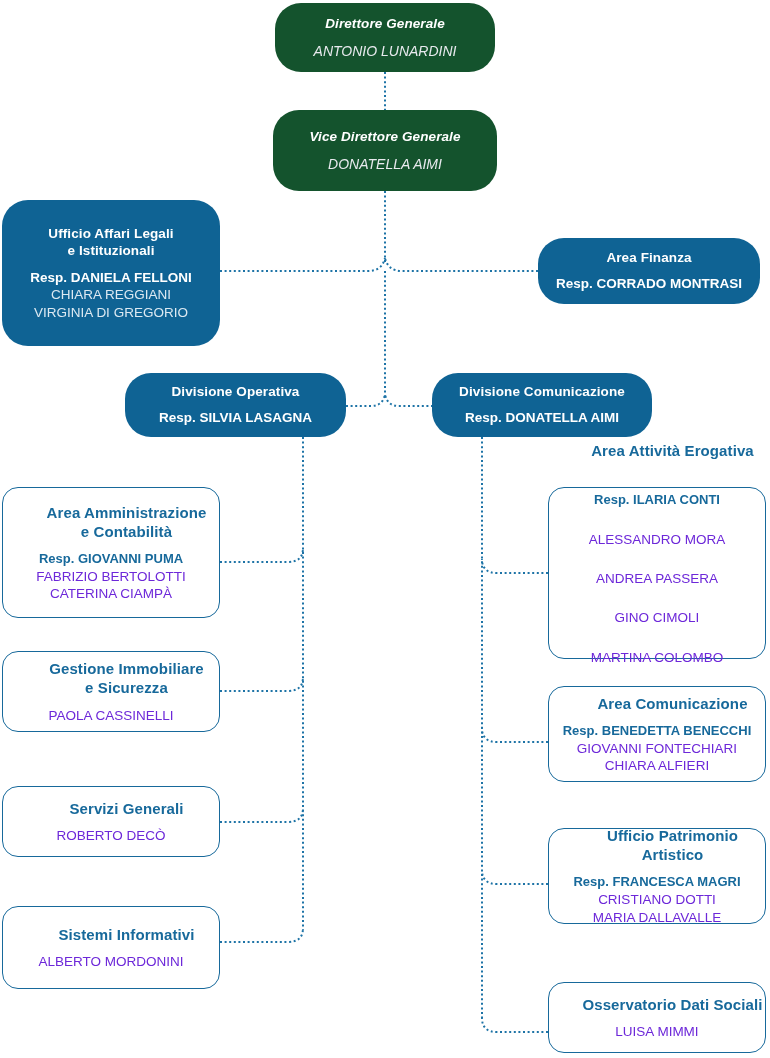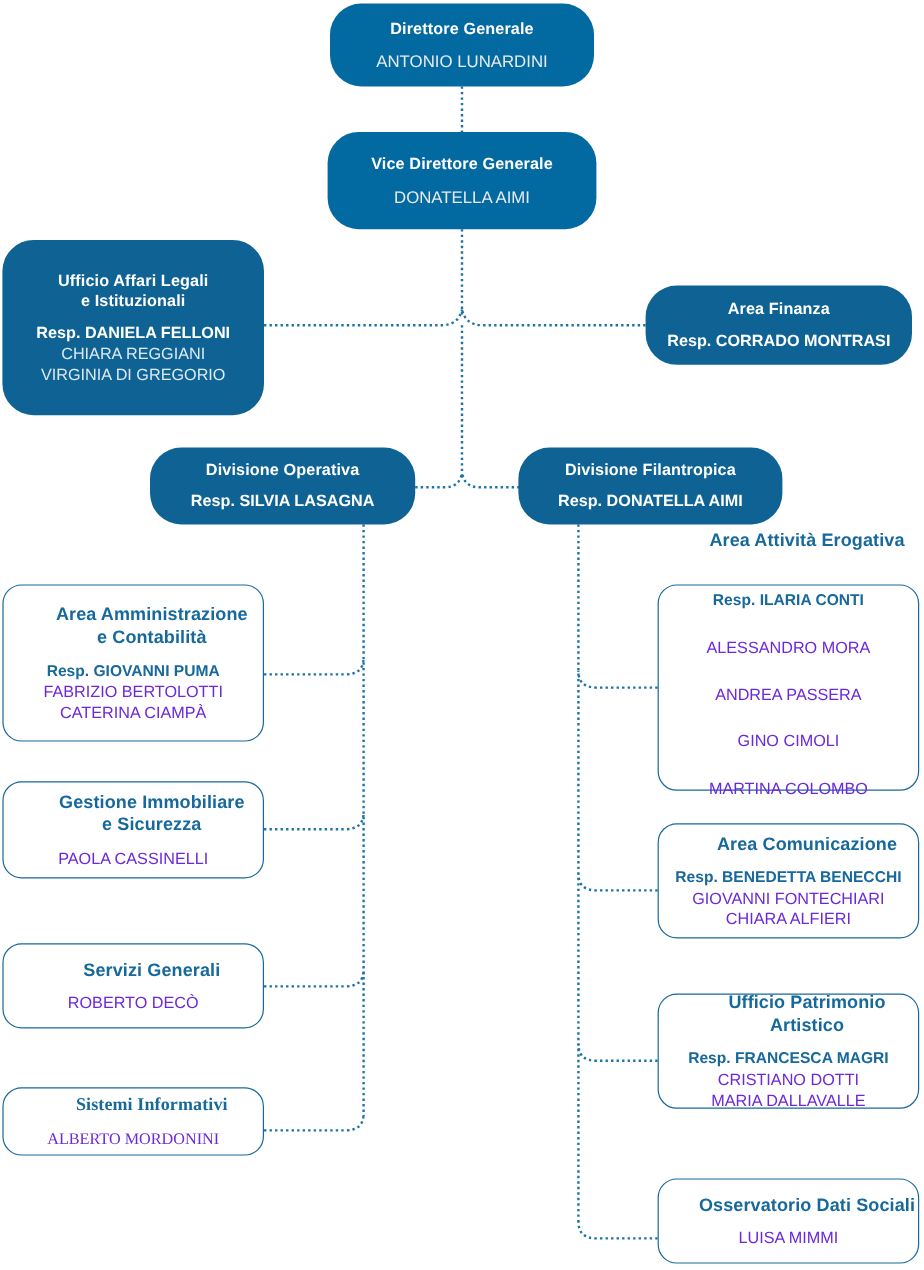--- a/index.html
+++ b/index.html
@@ -29,23 +29,24 @@
     position: absolute;
     box-sizing: border-box;
     display: flex;
     flex-direction: column;
     align-items: center;
     justify-content: center;
     text-align: center;
     z-index: 2;
   }
   .node.dark {
-    background: #0369a1;
+    background: #14532d;
     border-radius: 26px;
     color: #ffffff;
+    font-style: italic;
   }
   .node.blue {
     background: #0f6394;
     border-radius: 26px;
     color: #ffffff;
   }
   .node.white {
     background: #ffffff;
     border: 1.6px solid #17699b;
     border-radius: 16px;
@@ -132,21 +133,21 @@
     <div class="member">CHIARA REGGIANI</div>
     <div class="member">VIRGINIA DI GREGORIO</div>
   </div>
 
   <div class="node blue" style="left:125px; top:373px; width:221px; height:64px;">
     <div class="title">Divisione Operativa</div>
     <div class="resp">Resp. SILVIA LASAGNA</div>
   </div>
 
   <div class="node blue" style="left:432px; top:373px; width:220px; height:64px;">
-    <div class="title">Divisione Filantropica</div>
+    <div class="title">Divisione Comunicazione</div>
     <div class="resp">Resp. DONATELLA AIMI</div>
   </div>
 
   <div class="node white" style="left:2px; top:487px; width:218px; height:131px;">
     <div class="title">Area Amministrazione</div>
     <div class="title">e Contabilità</div>
     <div class="resp">Resp. GIOVANNI PUMA</div>
     <div class="member">FABRIZIO BERTOLOTTI</div>
     <div class="member">CATERINA CIAMPÀ</div>
   </div>
@@ -155,21 +156,21 @@
     <div class="title">Gestione Immobiliare</div>
     <div class="title">e Sicurezza</div>
     <div class="member gap">PAOLA CASSINELLI</div>
   </div>
 
   <div class="node white" style="left:2px; top:786px; width:218px; height:71px;">
     <div class="title">Servizi Generali</div>
     <div class="member gap">ROBERTO DECÒ</div>
   </div>
 
-  <div class="node white" style="left:2px; top:906px; width:218px; height:57px;font-family:Liberation Serif, serif;">
+  <div class="node white" style="left:2px; top:906px; width:218px; height:83px;">
     <div class="title">Sistemi Informativi</div>
     <div class="member gap">ALBERTO MORDONINI</div>
   </div>
 
   <div class="node white" style="left:548px; top:487px; width:218px; height:172px;gap:22px;">
     <div class="title">Area Attività Erogativa</div>
     <div class="resp">Resp. ILARIA CONTI</div>
     <div class="member">ALESSANDRO MORA</div>
     <div class="member">ANDREA PASSERA</div>
     <div class="member">GINO CIMOLI</div>

